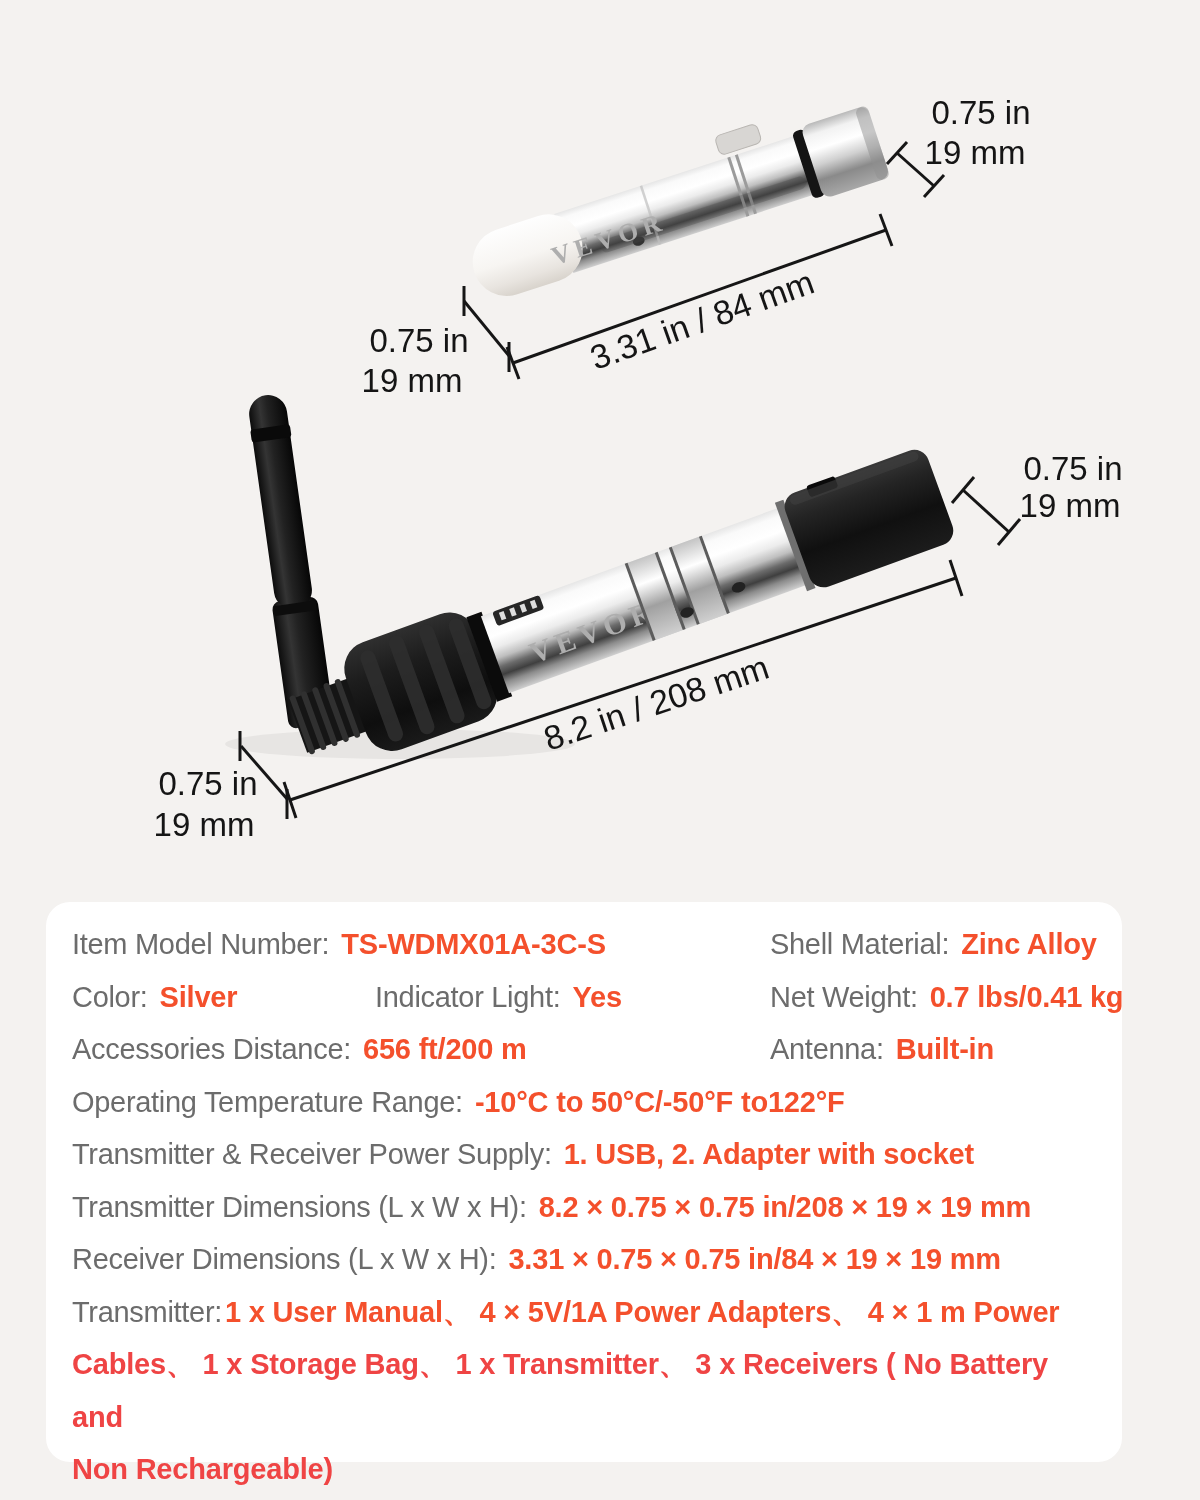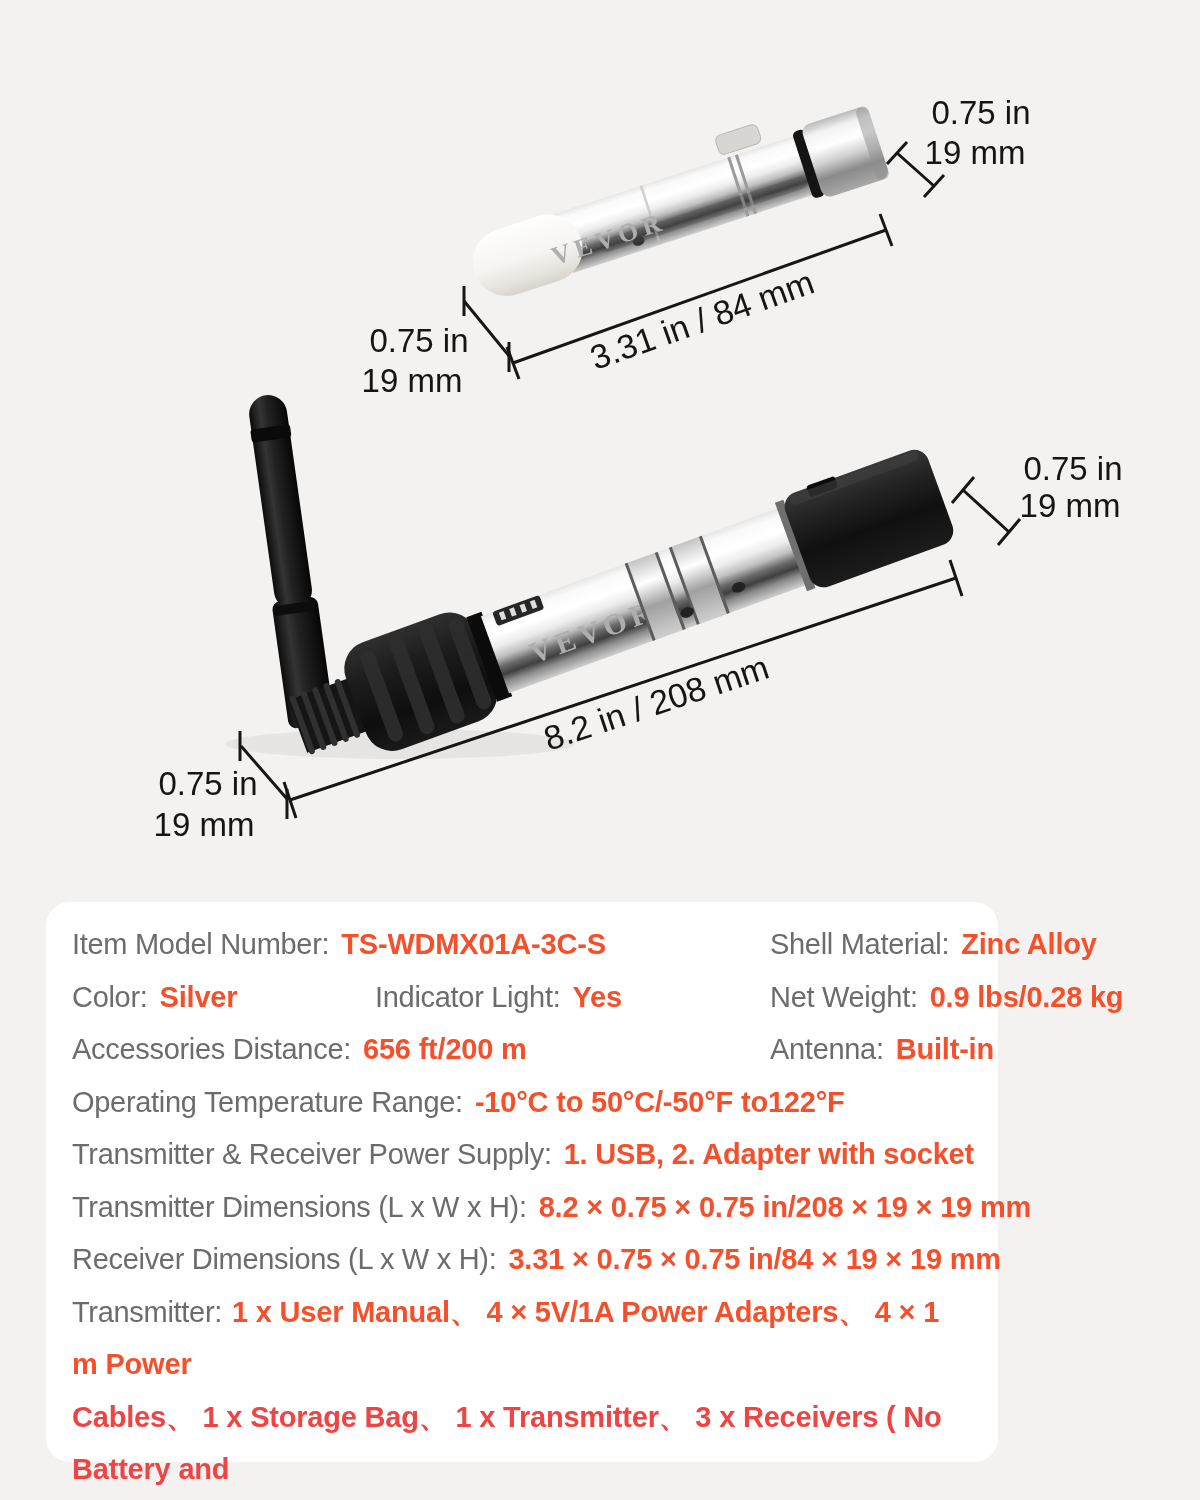--- a/index.html
+++ b/index.html
@@ -2,30 +2,30 @@
 <html><head>
 <meta charset="utf-8">
 <style>
   html,body{margin:0;padding:0;}
   .page{position:relative;width:1200px;height:1500px;background:#f4f2f0;overflow:hidden;
         font-family:"Liberation Sans",sans-serif;}
   svg{position:absolute;left:0;top:0;}
   svg text.dim{font-family:"Liberation Sans",sans-serif;font-size:33px;font-weight:500;fill:#151515;}
   svg text.dimbig{font-family:"Liberation Sans",sans-serif;font-size:34px;font-weight:500;fill:#151515;}
   svg text.brand{font-family:"Liberation Serif",serif;font-weight:700;fill:#aeaeae;letter-spacing:5px;}
-  .spec-card{position:absolute;left:46px;top:902px;width:952px;height:560px;
+  .spec-card{position:absolute;left:46px;top:902px;width:1076px;height:560px;
              background:#ffffff;border-radius:24px;}
   .spec-rows{position:absolute;left:26px;right:26px;top:16px;}
   .spec-row{position:relative;height:52.5px;font-size:29px;line-height:52.5px;white-space:nowrap;}
   .cell{position:absolute;top:0;}
   .c0{left:0;} .c1{left:303px;} .c2{left:674px;margin-left:24px;}
   .spec-label{color:#6c6c6c;letter-spacing:-0.3px;}
   .spec-value{color:#f4502c;font-weight:700;margin-left:12px;letter-spacing:-0.2px;}
   .acc{font-size:29px;line-height:52.5px;}
-  .acc .spec-value{margin-left:10px;}
+  .acc .spec-value{margin-left:3px;}
   .acc-line{color:#ef4444;font-weight:700;letter-spacing:-0.2px;}
 </style>
 </head>
 <body>
 
 <div class="page">
 
   <svg width="1200" height="900" viewBox="0 0 1200 900">
     <defs>
       <linearGradient id="gradChrome" x1="0" y1="0" x2="0" y2="1">
@@ -208,21 +208,21 @@
       </div>
 
       <div class="spec-row">
         <span class="cell c0">
           <span class="spec-label">Color:</span><span class="spec-value">Silver</span>
         </span>
         <span class="cell c1">
           <span class="spec-label">Indicator Light:</span><span class="spec-value">Yes</span>
         </span>
         <span class="cell c2">
-          <span class="spec-label">Net Weight:</span><span class="spec-value">0.9 lbs/0.28 kg</span>
+          <span class="spec-label">Net Weight:</span><span class="spec-value">0.7 lbs/0.41 kg</span>
         </span>
       </div>
 
       <div class="spec-row">
         <span class="cell c0">
           <span class="spec-label">Accessories Distance:</span><span class="spec-value">656 ft/200 m</span>
         </span>
         <span class="cell c2">
           <span class="spec-label">Antenna:</span><span class="spec-value">Built-in</span>
         </span>

